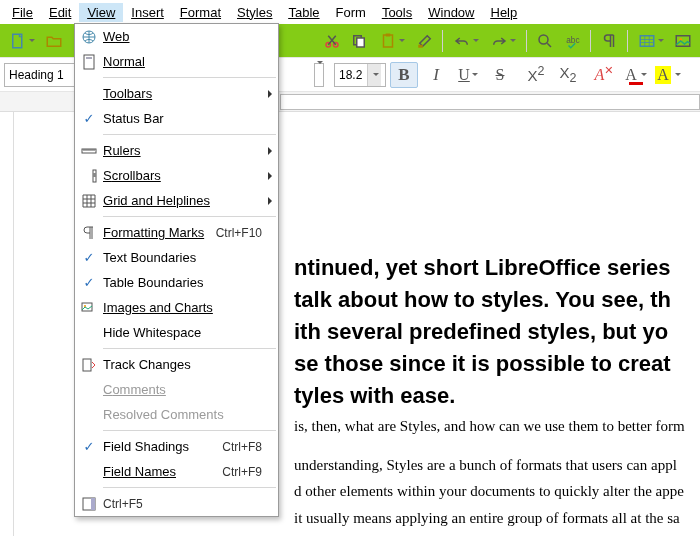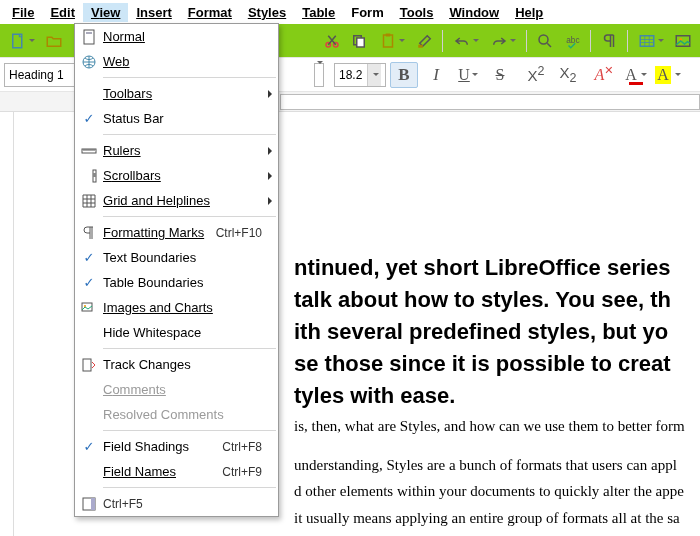--- a/index.html
+++ b/index.html
@@ -1,20 +1,20 @@
 <!DOCTYPE html>
 <html><head>
 <meta charset="utf-8">
 <style>
 * { box-sizing: border-box; margin: 0; padding: 0; font-family: "Segoe UI", Tahoma, sans-serif; }
 body { background: #fff; width: 700px; height: 536px; overflow: hidden; position: relative; font-size: 13px; color: #000; }
 
 
 .menubar { display: flex; align-items: center; height: 24px; padding: 0 4px; background: #fff; }
-.menubar-item { padding: 2px 8px; cursor: default; font-weight: bold; }
+.menubar-item { padding: 2px 8px; cursor: default; }
 .menubar-item.open { background: #cde6f7; }
 .mnemonic { text-decoration: underline; }
 
 
 .toolbar { display: flex; align-items: center; height: 34px; background: #84cc16; padding: 0 4px; gap: 2px; border-bottom: 1px solid #e6e6e6; }
 .toolbar .tbtn { width: 26px; height: 26px; display: flex; align-items: center; justify-content: center; border: 1px solid transparent; border-radius: 2px; color: #4a4a4a; }
 .toolbar .tbtn.dd { width: 36px; }
 .toolbar .tbtn svg { width: 18px; height: 18px; }
 .toolbar .sep { width: 1px; height: 22px; background: #d0d0d0; margin: 0 3px; }
 .dd-caret { width: 0; height: 0; border-left: 3px solid transparent; border-right: 3px solid transparent; border-top: 3px solid #666; margin-left: 2px; }
@@ -239,34 +239,34 @@
     <div class="body-text">it usually means applying an entire group of formats all at the sa</div>
     <div class="body-text">g a word processor tend to manually format tables, page layouts</div>
 
   </div>
 </div>
 
 <div class="view-menu">
   <div class="vm-row">
     <div class="vm-icon">
         <svg viewBox="0 0 16 16">
+          <circle cx="8" cy="8" r="6" fill="none" stroke="#48a"></circle>
+          <path d="M2 8h12M8 2v12M4 4c2 2 6 2 8 0M4 12c2-2 6-2 8 0" stroke="#48a" fill="none"></path>
+        </svg>
+      </div>
+    <div class="vm-label"><span class="mnemonic"><u>W</u>eb</span></div>
+  </div>
+  <div class="vm-row">
+    <div class="vm-icon">
+        <svg viewBox="0 0 16 16">
           <rect x="3" y="1" width="10" height="14" fill="none" stroke="#555"></rect>
           <rect x="5" y="3" width="6" height="2" fill="#aab"></rect>
         </svg>
       </div>
     <div class="vm-label"><span class="mnemonic"><u>N</u>ormal</span></div>
-  </div>
-  <div class="vm-row">
-    <div class="vm-icon">
-        <svg viewBox="0 0 16 16">
-          <circle cx="8" cy="8" r="6" fill="none" stroke="#48a"></circle>
-          <path d="M2 8h12M8 2v12M4 4c2 2 6 2 8 0M4 12c2-2 6-2 8 0" stroke="#48a" fill="none"></path>
-        </svg>
-      </div>
-    <div class="vm-label"><span class="mnemonic"><u>W</u>eb</span></div>
   </div>
   <div class="vm-sep"></div>
   <div class="vm-row">
     <div class="vm-icon"></div>
     <div class="vm-label"><span class="mnemonic"><u>T</u>oolbars</span></div>
     <div class="vm-sub"></div>
   </div>
   <div class="vm-row">
     <div class="vm-icon vm-check">✓</div>
     <div class="vm-label">Status Bar</div>

